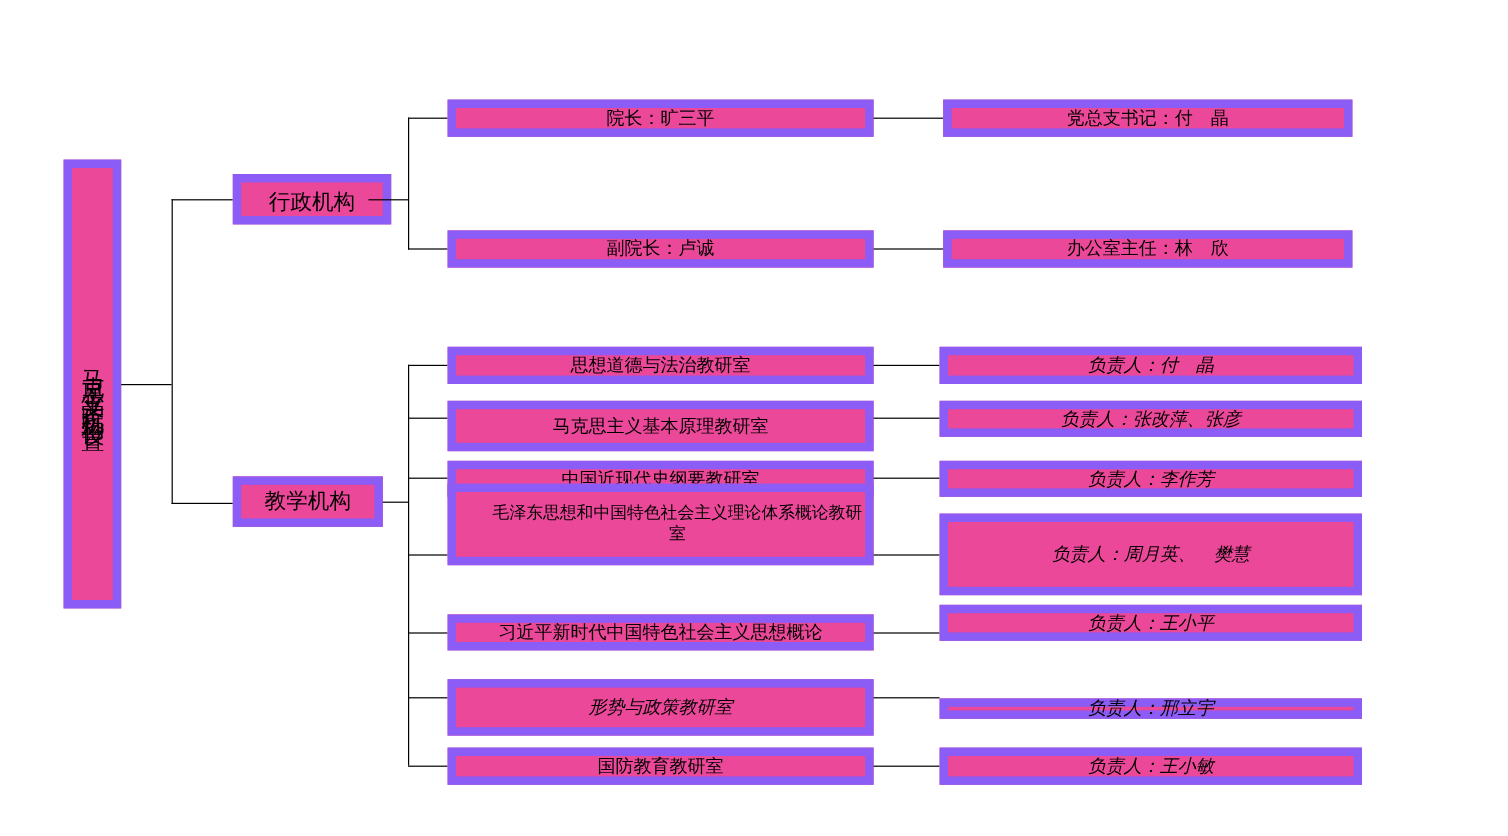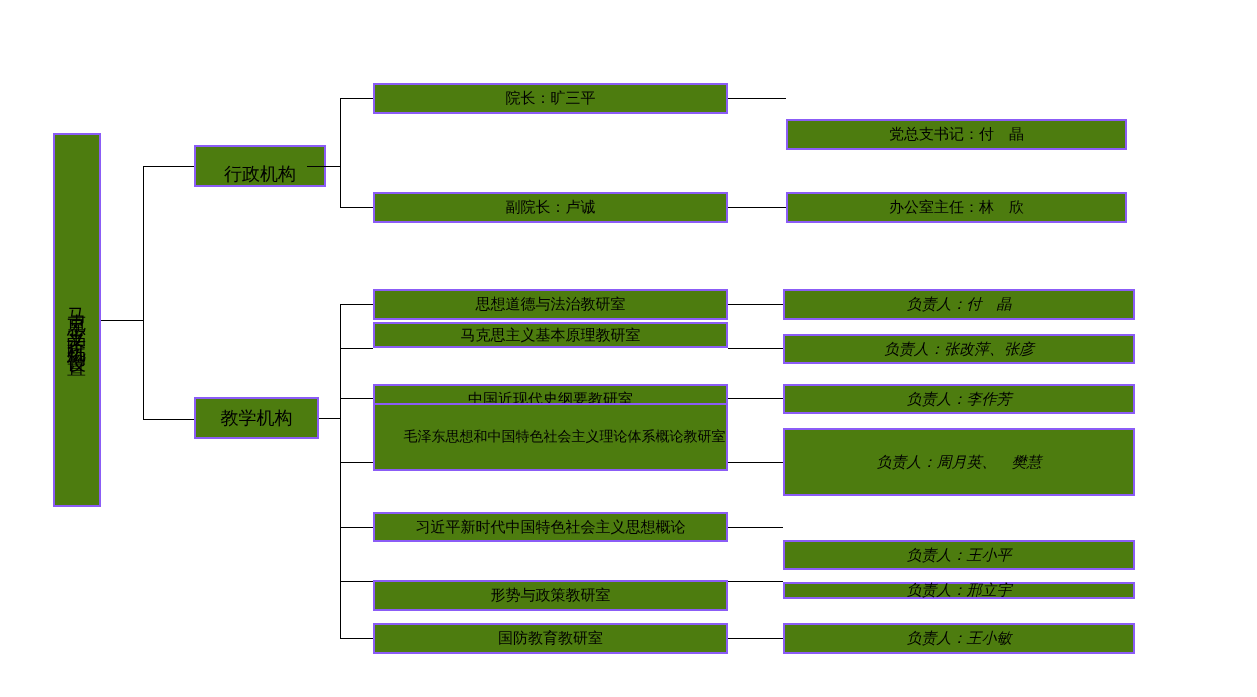--- a/index.html
+++ b/index.html
@@ -21,22 +21,22 @@
   .ln {
     position: absolute;
     background: #000000;
   }
   .ln.h { height: 1px; }
   .ln.v { width: 1px; }
 
   
   .box {
     position: absolute;
-    border: 2px solid #8b5cf6;
-    background: #4d7c0f;
+    border: 7px solid #8b5cf6;
+    background: #ec4899;
     box-sizing: border-box;
     display: flex;
     align-items: center;
     justify-content: center;
     text-align: center;
     color: #000000;
     line-height: 1.25;
   }
 
   
@@ -119,21 +119,21 @@
 
   <div class="ln h" style="left:307px; top:166px; width:33px;"></div>
   <div class="ln v" style="left:340px; top:98px; height:110px;"></div>
   <div class="ln h" style="left:340px; top:98px; width:33px;"></div>
   <div class="ln h" style="left:340px; top:207px; width:33px;"></div>
 
   <div class="box unit-box" style="top:83px; height:31px;">
     <span>院长：旷三平</span>
   </div>
   <div class="ln h" style="left:728px; top:98px; width:58px;"></div>
-  <div class="box person-box admin" style="top:83px; height:31px;margin-top:36px;">
+  <div class="box person-box admin" style="top:83px; height:31px;">
     <span>党总支书记：付　晶</span>
   </div>
 
   <div class="box unit-box" style="top:192px; height:31px;justify-content:center;">
     <span>副院长：卢诚</span>
   </div>
   <div class="ln h" style="left:728px; top:207px; width:58px;"></div>
   <div class="box person-box admin" style="top:192px; height:31px;">
     <span>办公室主任：林　欣</span>
   </div>
@@ -154,21 +154,21 @@
   <div class="ln h" style="left:340px; top:638px; width:33px;"></div>
 
   <div class="box unit-box" style="top:289px; height:31px;">
     <span>思想道德与法治教研室</span>
   </div>
   <div class="ln h" style="left:728px; top:304px; width:55px;"></div>
   <div class="box person-box teach" style="top:289px; height:31px;">
     <span>负责人：付　晶</span>
   </div>
 
-  <div class="box unit-box" style="top:322px; height:26px;align-items:center;">
+  <div class="box unit-box" style="top:334px; height:42px;align-items:center;">
     <span>马克思主义基本原理教研室</span>
   </div>
   <div class="ln h" style="left:728px; top:348px; width:55px;"></div>
   <div class="box person-box teach" style="top:334px; height:30px;">
     <span>负责人：张改萍、张彦</span>
   </div>
 
   <div class="box unit-box" style="top:384px; height:30px;">
     <span>中国近现代史纲要教研室</span>
   </div>
@@ -182,25 +182,25 @@
   </div>
   <div class="ln h" style="left:728px; top:462px; width:55px;"></div>
   <div class="box person-box teach" style="top:428px; height:68px;">
     <span>负责人：周月英、　樊慧</span>
   </div>
 
   <div class="box unit-box" style="top:512px; height:30px;">
     <span>习近平新时代中国特色社会主义思想概论</span>
   </div>
   <div class="ln h" style="left:728px; top:527px; width:55px;"></div>
-  <div class="box person-box teach" style="top:540px; height:30px;">
+  <div class="box person-box teach" style="top:504px; height:30px;">
     <span>负责人：王小平</span>
   </div>
 
-  <div class="box unit-box" style="top:580px; height:31px;">
+  <div class="box unit-box" style="top:566px; height:47px;font-style:italic;">
     <span>形势与政策教研室</span>
   </div>
   <div class="ln h" style="left:728px; top:581px; width:55px;"></div>
   <div class="box person-box teach" style="top:582px; height:17px;">
     <span>负责人：邢立宇</span>
   </div>
 
   <div class="box unit-box" style="top:623px; height:31px;">
     <span>国防教育教研室</span>
   </div>

